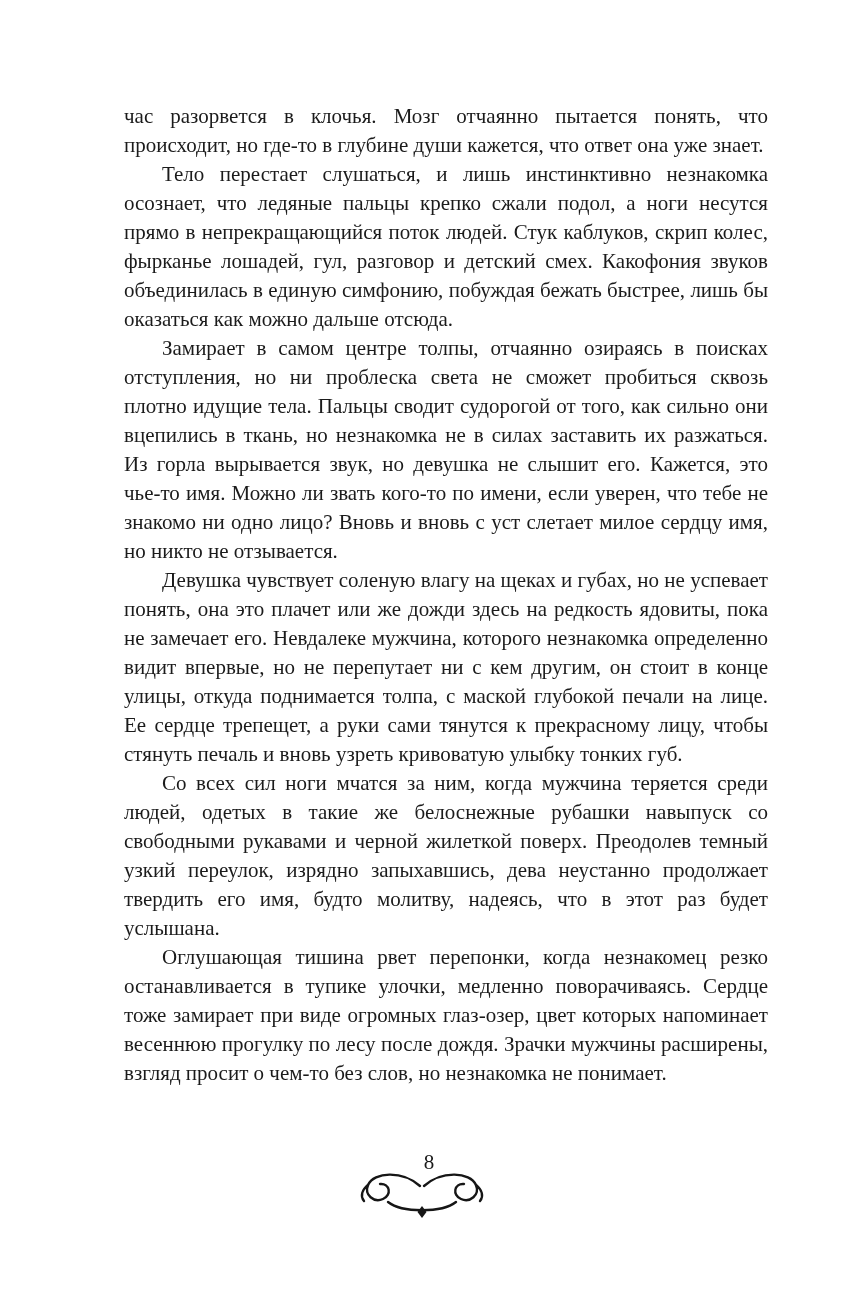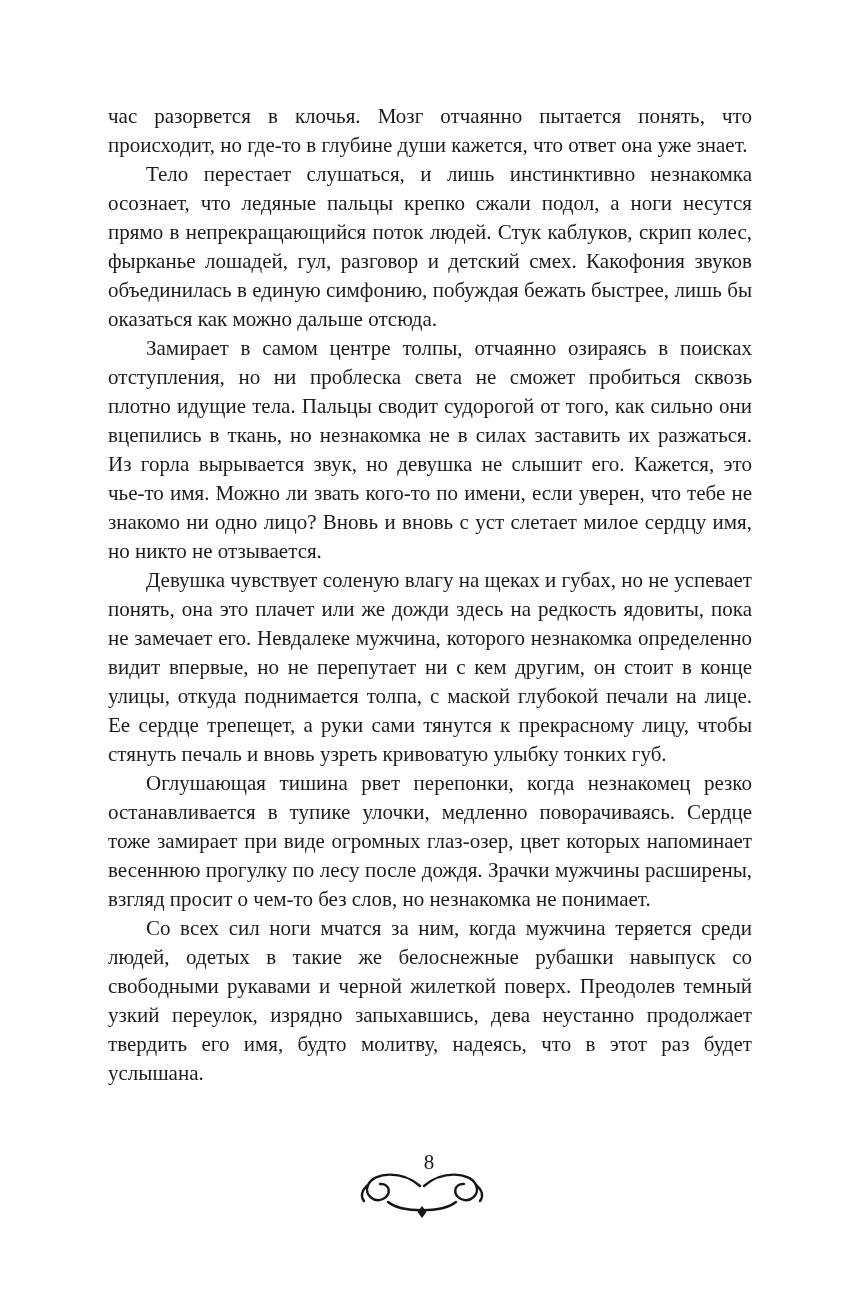--- a/index.html
+++ b/index.html
@@ -11,21 +11,21 @@
     position: relative;
     width: 844px;
     height: 1311px;
     background: #ffffff;
     overflow: hidden;
     font-family: "Liberation Serif", serif;
     color: #1b1b1b;
   }
   .text-block {
     position: absolute;
-    left: 108px;
+    left: 124px;
     top: 102px;
     width: 644px;
     font-size: 21px;
     line-height: 29px;
     text-align: justify;
     hyphens: auto;
     -webkit-hyphens: auto;
   }
   .text-block p {
     margin: 0;
@@ -58,22 +58,22 @@
 </head>
 <body>
 
 <div class="page">
 
   <div class="text-block" lang="ru">
     <p class="no-indent">час разорвется в клочья. Мозг отчаянно пытается понять, что происходит, но где-то в глубине души кажется, что ответ она уже знает.</p>
     <p>Тело перестает слушаться, и лишь инстинктивно незнакомка осознает, что ледяные пальцы крепко сжали подол, а ноги несутся прямо в непрекращающийся поток людей. Стук каблуков, скрип колес, фырканье лошадей, гул, разговор и детский смех. Какофония звуков объединилась в единую симфонию, побуждая бежать быстрее, лишь бы оказаться как можно дальше отсюда.</p>
     <p>Замирает в самом центре толпы, отчаянно озираясь в поисках отступления, но ни проблеска света не сможет пробиться сквозь плотно идущие тела. Пальцы сводит судорогой от того, как сильно они вцепились в ткань, но незнакомка не в силах заставить их разжаться. Из горла вырывается звук, но девушка не слышит его. Кажется, это чье-то имя. Можно ли звать кого-то по имени, если уверен, что тебе не знакомо ни одно лицо? Вновь и вновь с уст слетает милое сердцу имя, но никто не отзывается.</p>
     <p>Девушка чувствует соленую влагу на щеках и губах, но не успевает понять, она это плачет или же дожди здесь на редкость ядовиты, пока не замечает его. Невдалеке мужчина, которого незнакомка определенно видит впервые, но не перепутает ни с кем другим, он стоит в конце улицы, откуда поднимается толпа, с маской глубокой печали на лице. Ее сердце трепещет, а руки сами тянутся к прекрасному лицу, чтобы стянуть печаль и вновь узреть кривоватую улыбку тонких губ.</p>
+    <p>Со всех сил ноги мчатся за ним, когда мужчина теряется среди людей, одетых в такие же белоснежные рубашки навыпуск со свободными рукавами и черной жилеткой поверх. Преодолев темный узкий переулок, изрядно запыхавшись, дева неустанно продолжает твердить его имя, будто молитву, надеясь, что в этот раз будет услышана.</p>
     <p>Оглушающая тишина рвет перепонки, когда незнакомец резко останавливается в тупике улочки, медленно поворачиваясь. Сердце тоже замирает при виде огромных глаз-озер, цвет которых напоминает весеннюю прогулку по лесу после дождя. Зрачки мужчины расширены, взгляд просит о чем-то без слов, но незнакомка не понимает.</p>
-    <p>Со всех сил ноги мчатся за ним, когда мужчина теряется среди людей, одетых в такие же белоснежные рубашки навыпуск со свободными рукавами и черной жилеткой поверх. Преодолев темный узкий переулок, изрядно запыхавшись, дева неустанно продолжает твердить его имя, будто молитву, надеясь, что в этот раз будет услышана.</p>
   </div>
 
   <div class="footer-ornament">
     <span class="page-number">8</span>
     <svg class="flourish" width="140" height="52" viewBox="0 0 140 52" xmlns="http://www.w3.org/2000/svg" fill="none" stroke="#161616" stroke-width="2.4" stroke-linecap="round">
 
       <path d="M68,18 C50,2 22,4 16,17 C12,27 22,35 31,31 C40,27 38,15 28,16"></path>
 
       <path d="M72,18 C90,2 118,4 124,17 C128,27 118,35 109,31 C100,27 102,15 112,16"></path>
 

